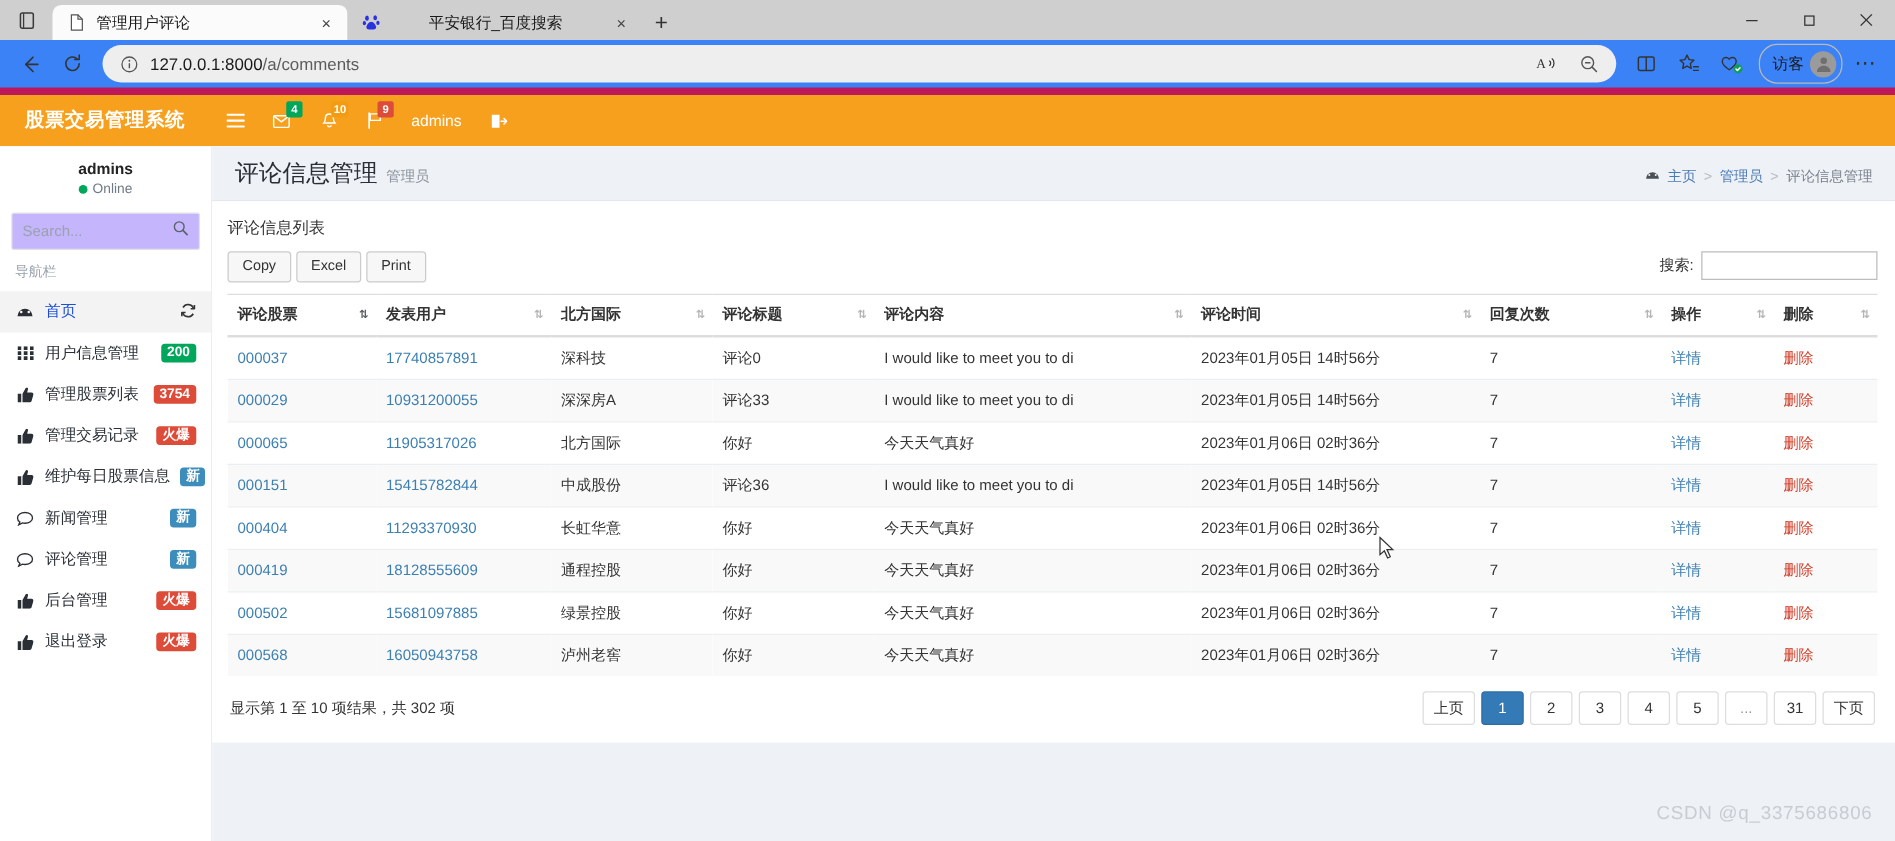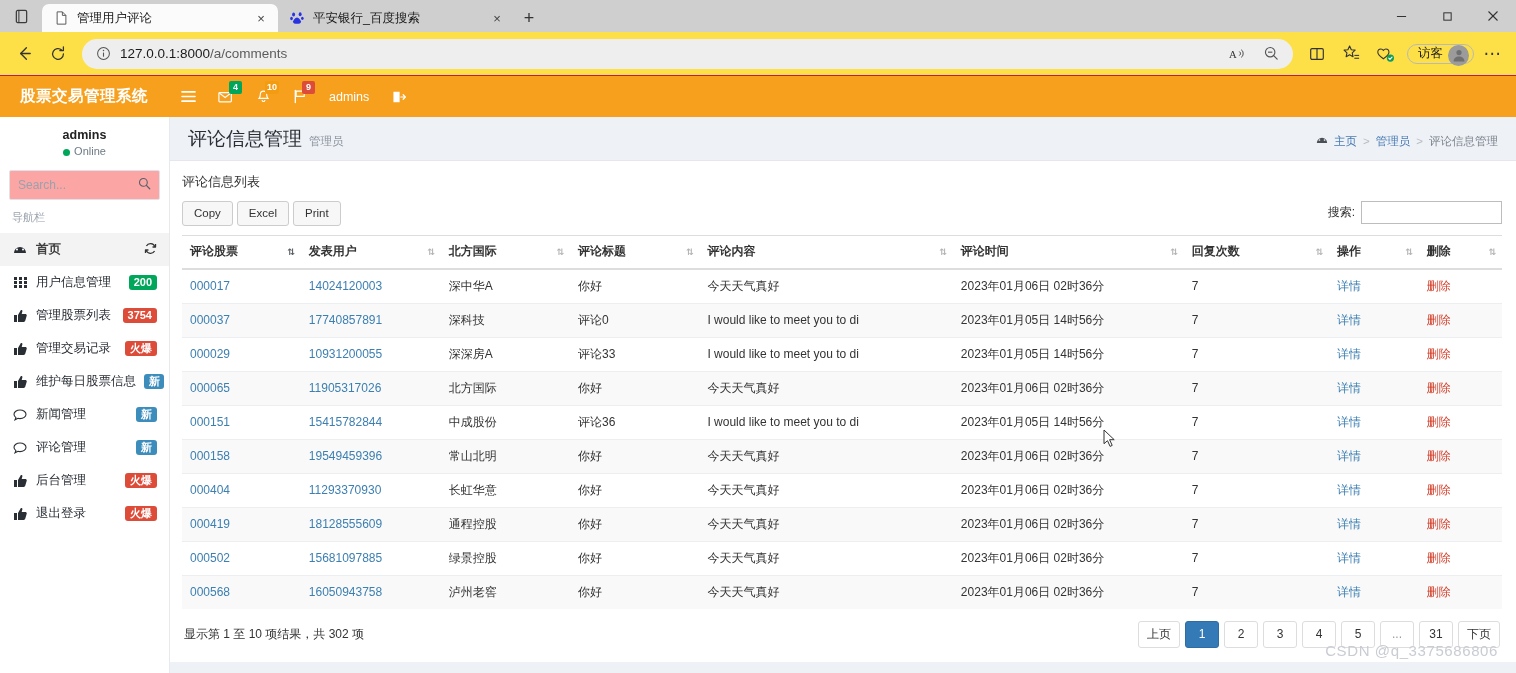--- a/index.html
+++ b/index.html
@@ -21,21 +21,21 @@
     width: 42px; height: 32px; display: flex; align-items: center; justify-content: center;
     background: #cfcfcf;
   }
   .tab-icon-left svg { display:block; }
   .tab {
     height: 28px; display: flex; align-items: center; gap: 8px;
     padding: 0 8px 0 11px; border-radius: 7px 7px 0 0;
     font-size: 12px; color: #1a1a1a; position: relative;
   }
   .tab.active { background: #fbfbfb; width: 236px; }
-  .tab.inactive { background: #cfcfcf; width: 236px; }
+  .tab.inactive { background: #cfcfcf; width: 236px; text-align: center; }
   .tab .favicon { width: 16px; height: 16px; display:flex; align-items:center; justify-content:center; flex:0 0 16px;}
   .tab .tab-title {
     flex: 1 1 auto; overflow: hidden; white-space: nowrap; text-overflow: ellipsis;
     font-size: 12.5px;
   }
   .tab .tab-close {
     width: 18px; height: 18px; flex:0 0 18px; display:flex; align-items:center; justify-content:center;
     font-size: 13px; color: #444; border-radius: 3px;
   }
   .newtab {
@@ -44,40 +44,40 @@
   }
   .winctrls {
     position: absolute; right: 0; top: 0; height: 32px; display: flex; align-items: center;
   }
   .winctrls .wc {
     width: 46px; height: 32px; display: flex; align-items: center; justify-content: center;
     font-size: 12px; color: #333;
   }
 
   .toolbar {
-    height: 44px; flex: 0 0 44px; background: #fde047; display: flex; align-items: center;
-    padding: 0 8px; gap: 2px; border-bottom: 1px solid #be185d;
+    height: 44px; flex: 0 0 44px; background: #3b82f6; display: flex; align-items: center;
+    padding: 0 8px; gap: 2px; border-bottom: 6px solid #be185d;
   }
   .tb-btn {
     width: 32px; height: 32px; border-radius: 5px; display: flex; align-items: center;
     justify-content: center; color: #333; flex: 0 0 32px;
   }
   .omnibox {
     flex: 1 1 auto; height: 30px; background: #eeeeee; border-radius: 16px;
     display: flex; align-items: center; padding: 0 6px 0 12px; margin: 0 6px; gap: 8px;
     min-width: 0;
   }
   .omnibox .info-ic { width: 18px; height:18px; flex:0 0 18px; display:flex; align-items:center; justify-content:center;}
   .url { font-size: 13.5px; color: #1a1a1a; flex: 1 1 auto; white-space: nowrap; overflow: hidden; }
   .url .host { color: #1a1a1a; }
   .url .path { color: #5c5c5c; }
   .omnibox-right { display: flex; align-items: center; gap: 2px; }
   .profile-pill {
-    height: 20px; border: 1px solid #b9b9b9; border-radius: 15px; display: flex;
-    gap: 5px; padding: 0 4px 0 10px; font-size: 12.5px; color: #1a1a1a;
+    height: 32px; border: 1px solid #b9b9b9; border-radius: 15px; display: flex;
+    align-items: center; gap: 5px; padding: 0 4px 0 10px; font-size: 12.5px; color: #1a1a1a;
     margin-left: 4px;
   }
   .profile-av {
     width: 21px; height: 21px; border-radius: 50%; background: #9b9b9b;
     display: flex; align-items: center; justify-content: center;
   }
 
   
   .app { flex: 1 1 auto; display: flex; flex-direction: column; min-height: 0; background:#fff; }
 
@@ -111,34 +111,34 @@
     display: flex; flex-direction: column; overflow: hidden;
   }
   .user-block { padding: 11px 10px 9px; text-align: center; }
   .user-name { font-size: 12.5px; font-weight: bold; color: #222; }
   .user-status { font-size: 11px; color: #6f7a86; margin-top: 3px; }
   .dot-online {
     display: inline-block; width: 7px; height: 7px; border-radius: 50%;
     background: #00a65a; margin-right: 4px; vertical-align: middle;
   }
   .sb-search {
-    margin: 4px 9px 10px; height: 30px; border: 1px solid #e0e2e7; background: #fca5a5;
+    margin: 4px 9px 10px; height: 30px; border: 1px solid #e0e2e7; background: #c4b5fd;
     display: flex; align-items: center; padding: 0 8px; border-radius: 2px;
   }
   .sb-search input {
     border: none; outline: none; flex: 1 1 auto; font-size: 12px; color: #555;
     background: transparent; font-family: inherit; min-width: 0;
   }
   .sb-search input::placeholder { color: #9aa2ac; }
   .sb-header { font-size: 11px; color: #9aa2ac; padding: 0 12px 8px; }
   .sb-item {
     height: 33px; display: flex; align-items: center; padding: 0 12px; gap: 8px;
     font-size: 12.5px; color: #2a2f36; position: relative;
   }
-  .sb-item.active { background: #f3f3f3; font-weight: bold; color: #404040; }
+  .sb-item.active { background: #f3f3f3; font-weight: normal; color: #1d4ed8; }
   .sb-item .sb-ic { width: 16px; flex: 0 0 16px; display: flex; align-items: center; justify-content: center; font-size: 12px; color: #3a3f46; }
   .sb-item .sb-label { flex: 1 1 auto; white-space: nowrap; }
   .sb-item .sb-badge {
     font-size: 11px; font-weight: bold; color: #fff; border-radius: 3px;
     padding: 2px 5px; line-height: 1.05; min-width: 20px; text-align: center;
   }
   .sb-item .sb-refresh { color: #444; font-size: 12px; }
 
   
   .content { flex: 1 1 auto; min-width: 0; background: #fff; display: flex; flex-direction: column; position: relative;}
@@ -587,31 +587,20 @@
                 <th><span>北方国际</span><span class="sorticon">⇅</span></th>
                 <th><span>评论标题</span><span class="sorticon">⇅</span></th>
                 <th><span>评论内容</span><span class="sorticon">⇅</span></th>
                 <th><span>评论时间</span><span class="sorticon">⇅</span></th>
                 <th><span>回复次数</span><span class="sorticon">⇅</span></th>
                 <th><span>操作</span><span class="sorticon">⇅</span></th>
                 <th><span>删除</span><span class="sorticon">⇅</span></th>
               </tr>
             </thead>
             <tbody id="tbody">
-                <tr>
-                  <td class="link"><span class="lnk">000017</span></td>
-                  <td class="link"><span class="lnk">14024120003</span></td>
-                  <td>深中华A</td>
-                  <td>你好</td>
-                  <td>今天天气真好</td>
-                  <td>2023年01月06日 02时36分</td>
-                  <td>7</td>
-                  <td><span class="lnk">详情</span></td>
-                  <td><span class="lnk-del">删除</span></td>
-                </tr>
                 <tr>
                   <td class="link"><span class="lnk">000037</span></td>
                   <td class="link"><span class="lnk">17740857891</span></td>
                   <td>深科技</td>
                   <td>评论0</td>
                   <td>I would like to meet you to di</td>
                   <td>2023年01月05日 14时56分</td>
                   <td>7</td>
                   <td><span class="lnk">详情</span></td>
                   <td><span class="lnk-del">删除</span></td>
@@ -638,31 +627,20 @@
                   <td><span class="lnk">详情</span></td>
                   <td><span class="lnk-del">删除</span></td>
                 </tr>
                 <tr>
                   <td class="link"><span class="lnk">000151</span></td>
                   <td class="link"><span class="lnk">15415782844</span></td>
                   <td>中成股份</td>
                   <td>评论36</td>
                   <td>I would like to meet you to di</td>
                   <td>2023年01月05日 14时56分</td>
-                  <td>7</td>
-                  <td><span class="lnk">详情</span></td>
-                  <td><span class="lnk-del">删除</span></td>
-                </tr>
-                <tr>
-                  <td class="link"><span class="lnk">000158</span></td>
-                  <td class="link"><span class="lnk">19549459396</span></td>
-                  <td>常山北明</td>
-                  <td>你好</td>
-                  <td>今天天气真好</td>
-                  <td>2023年01月06日 02时36分</td>
                   <td>7</td>
                   <td><span class="lnk">详情</span></td>
                   <td><span class="lnk-del">删除</span></td>
                 </tr>
                 <tr>
                   <td class="link"><span class="lnk">000404</span></td>
                   <td class="link"><span class="lnk">11293370930</span></td>
                   <td>长虹华意</td>
                   <td>你好</td>
                   <td>今天天气真好</td>

